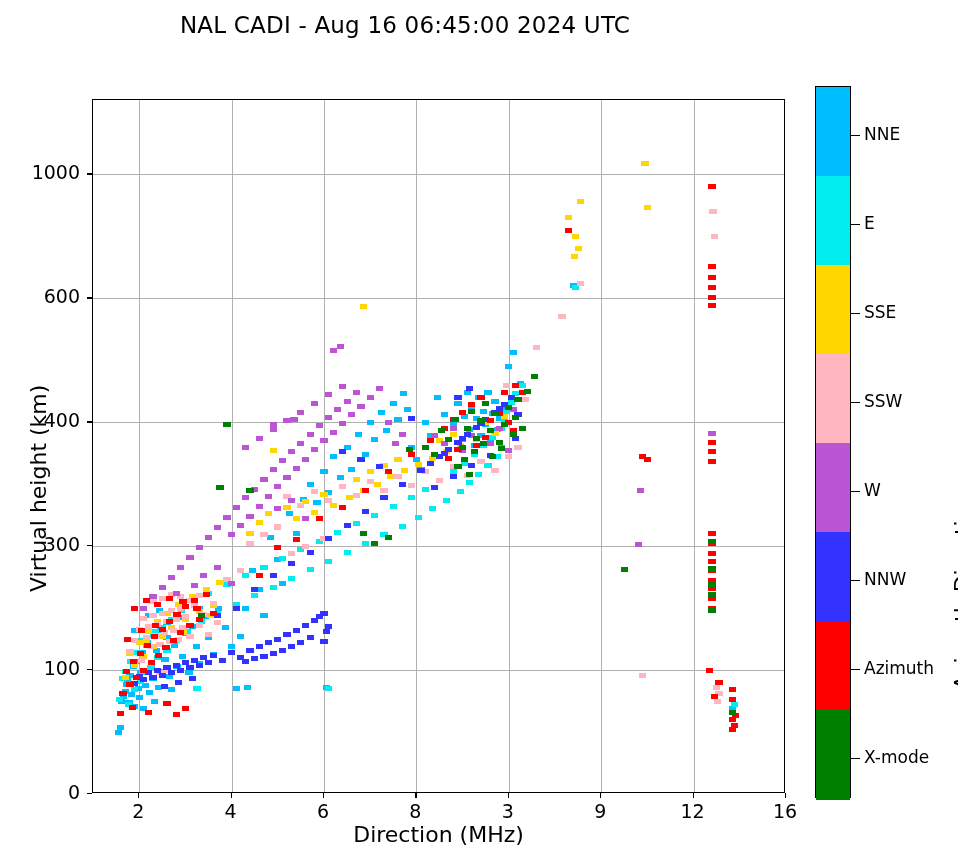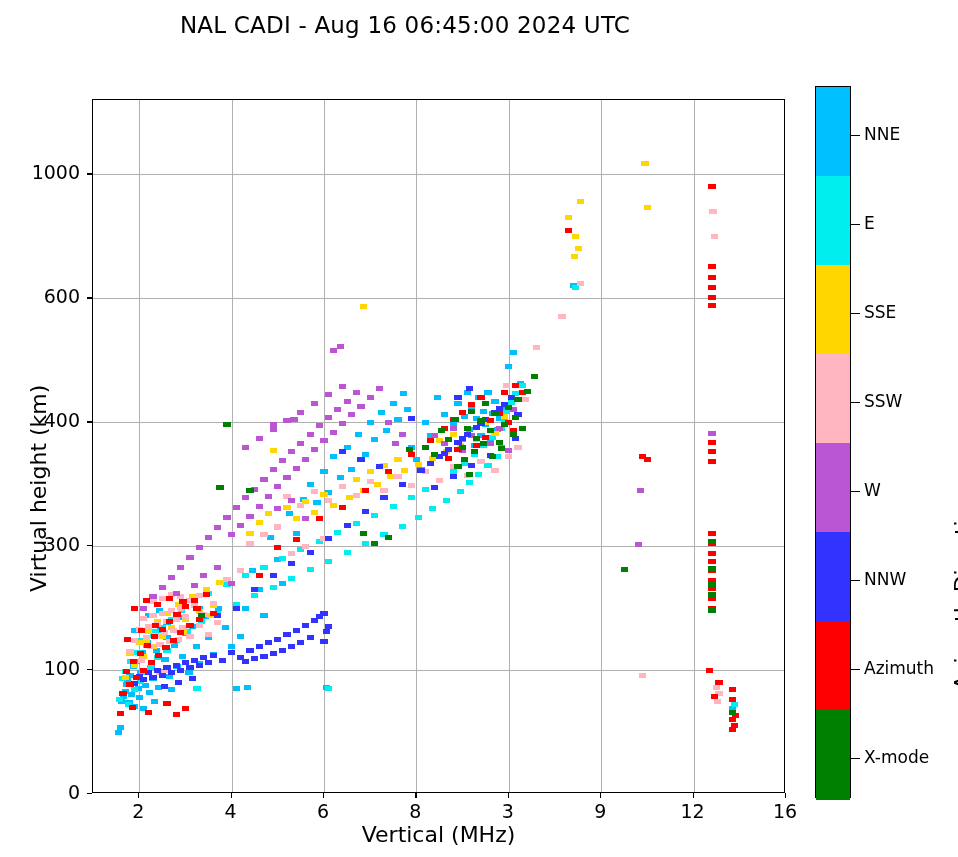--- a/index.html
+++ b/index.html
@@ -682,21 +682,21 @@
         <i style="left: 615.48px; top: 438.686px; width: 7.2px; height: 5px; background: rgb(0, 128, 0);"></i>
         <i style="left: 636.27px; top: 609.707px; width: 7.2px; height: 5px; background: rgb(0, 128, 0);"></i>
         <i style="left: 104.97px; top: 513.043px; width: 7.2px; height: 5px; background: rgb(0, 128, 0);"></i>
         <i style="left: 361.38px; top: 364.329px; width: 7.2px; height: 5px; background: rgb(0, 128, 0);"></i>
         <i style="left: 372.93px; top: 371.764px; width: 7.2px; height: 5px; background: rgb(0, 128, 0);"></i>
         <i style="left: 312.87px; top: 346.979px; width: 7.2px; height: 5px; background: rgb(0, 128, 0);"></i>
       </div>
   </div>
 </div>
 
-<div id="xlabel">Vertical (MHz)</div>
+<div id="xlabel">Direction (MHz)</div>
 <div id="ylabel">Virtual height (km)</div>
 
 <div id="cbwrap">
     <div class="band" style="top: 0px; height: 89.5px; background: rgb(0, 191, 255);"></div>
     <div class="band" style="top: 89px; height: 89.5px; background: rgb(0, 238, 238);"></div>
     <div class="band" style="top: 178px; height: 89.5px; background: rgb(255, 215, 0);"></div>
     <div class="band" style="top: 267px; height: 89.5px; background: rgb(255, 182, 193);"></div>
     <div class="band" style="top: 356px; height: 89.5px; background: rgb(186, 85, 211);"></div>
     <div class="band" style="top: 445px; height: 89.5px; background: rgb(51, 51, 255);"></div>
     <div class="band" style="top: 534px; height: 89.5px; background: rgb(255, 0, 0);"></div>

